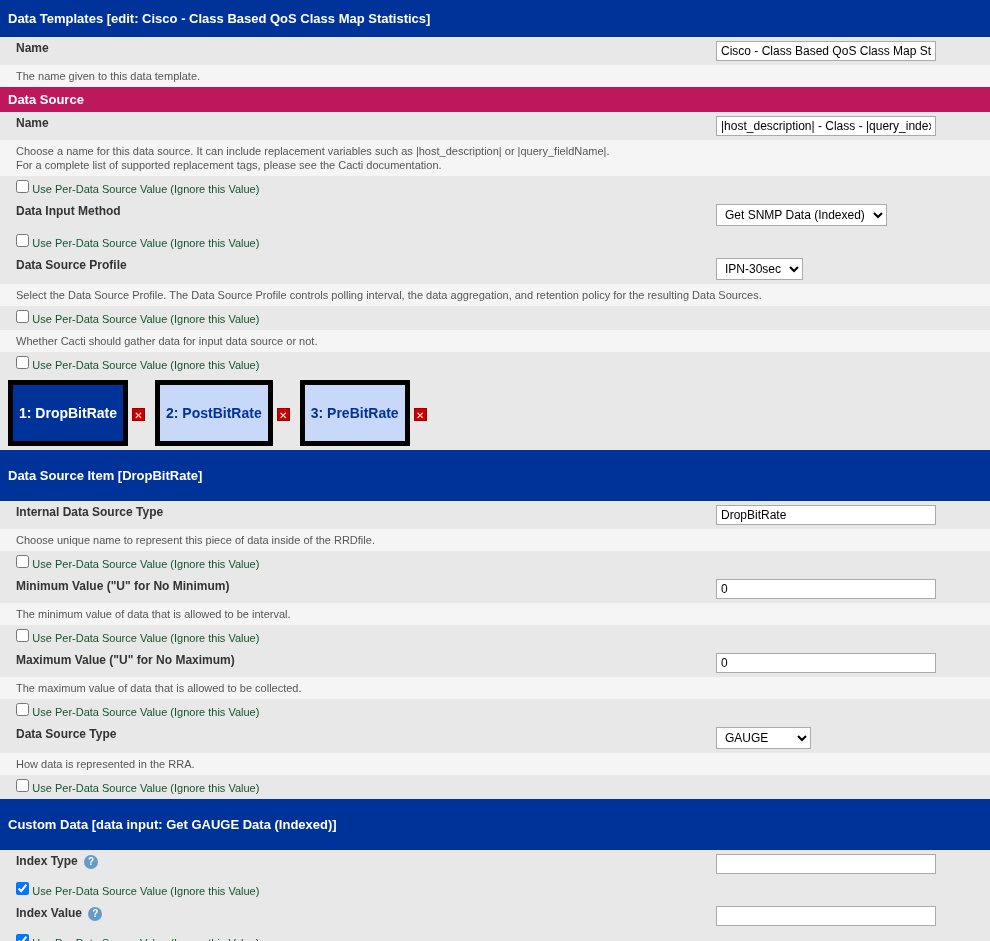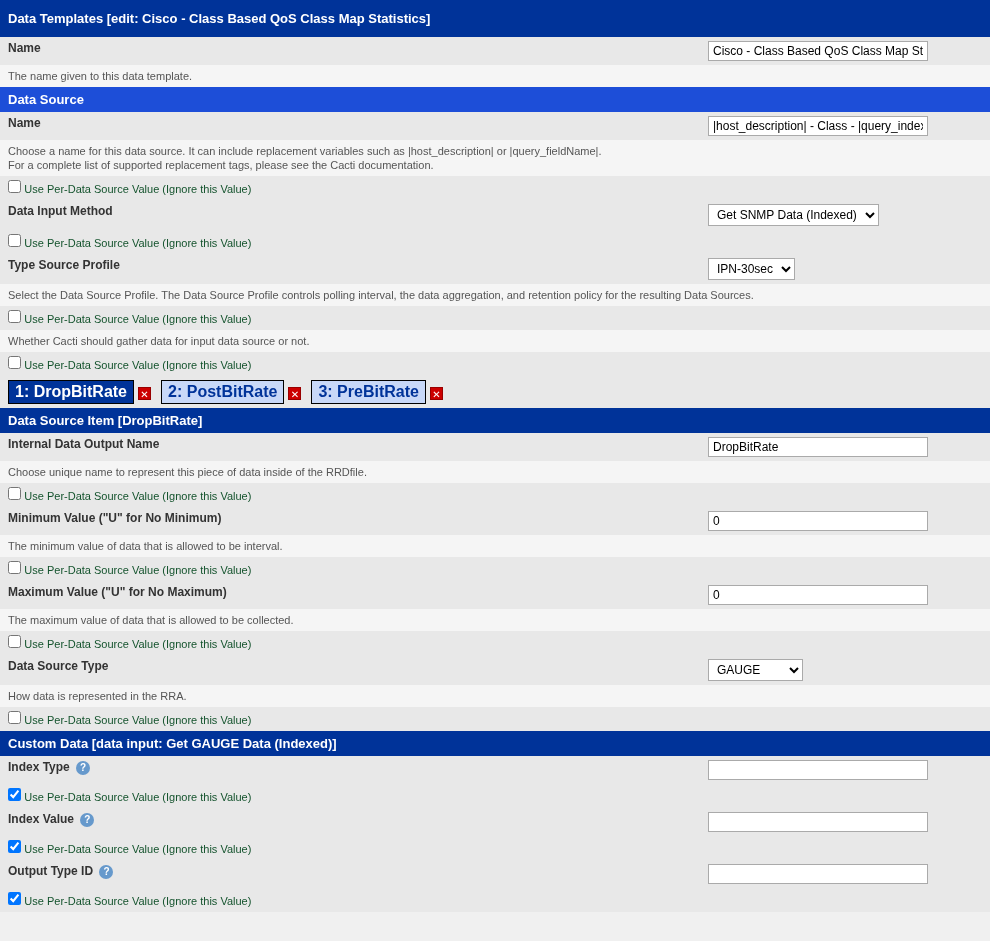--- a/index.html
+++ b/index.html
@@ -2,36 +2,36 @@
 <html><head>
   <meta charset="utf-8">
   <style>
     * { box-sizing: border-box; margin: 0; padding: 0; }
     body { font-family: Arial, Helvetica, sans-serif; font-size: 12px; color: #333; background: #f0f0f0; }
 
     .page-wrapper { width: 990px; background: #fff; }
 
     
     .section-header {
-      background: #1d4ed8;
+      background: #be185d;
       color: #fff;
       font-weight: bold;
       font-size: 13px;
       padding: 5px 8px;
     }
 
     
     .form-table {
       width: 100%;
       border-collapse: collapse;
     }
 
     .form-table td {
       vertical-align: top;
-      padding: 4px 8px;
+      padding: 4px 16px;
       margin-left: 48px;
     }
 
     
     .label-row {
       background: #e8e8e8;
     }
     .desc-row {
       background: #f5f5f5;
     }
@@ -69,24 +69,24 @@
       background: #fff;
     }
 
     
     .tabs-row {
       background: #e8e8e8;
       padding: 4px 8px;
     }
     .tab {
       display: inline-block;
-      border: 1px solid #000000;
-      padding: 2px 6px;
+      border: 5px solid #000000;
+      padding: 20px 6px;
       background: #c8d8f8;
-      font-size: 16px;
+      font-size: 14px;
       color: #003399;
       font-weight: bold;
       cursor: pointer;
       text-decoration: none;
       margin-right: 2px;
     }
     .tab.active {
       background: #003399;
       color: #fff;
     }
@@ -104,21 +104,21 @@
       margin-left: 2px;
       vertical-align: middle;
     }
 
     
     .section-subheader {
       background: #003399;
       color: #fff;
       font-weight: bold;
       font-size: 13px;
-      padding: 5px 8px;
+      padding: 18px 8px;
     }
 
     .help-icon {
       display: inline-block;
       width: 14px;
       height: 14px;
       background: #6699cc;
       color: #fff;
       border-radius: 50%;
       text-align: center;
@@ -217,21 +217,21 @@
     </tr>
     <tr class="checkbox-row">
       <td colspan="2">
         <input type="checkbox" style="">
         <span class="checkbox-label">Use Per-Data Source Value (Ignore this Value)</span>
       </td>
     </tr>
 
     <tr class="label-row">
       <td class="two-col-left">
-        <span class="field-label">Type Source Profile</span>
+        <span class="field-label">Data Source Profile</span>
       </td>
       <td class="two-col-right">
         <select>
           <option>IPN-30sec</option>
           <option>Default</option>
         </select>
       </td>
     </tr>
     <tr class="desc-row">
       <td colspan="2">
@@ -267,21 +267,21 @@
     <span class="tab">3: PreBitRate</span><span class="tab-close">✕</span>
   </div>
 
   <div class="section-subheader">Data Source Item [DropBitRate]</div>
 
   <table class="form-table">
 
     <tbody>
         <tr class="label-row">
       <td class="two-col-left">
-        <span class="field-label">Internal Data Output Name</span>
+        <span class="field-label">Internal Data Source Type</span>
       </td>
       <td class="two-col-right">
         <input type="text" class="name-value-input" value="DropBitRate" style="">
       </td>
     </tr>
     <tr class="desc-row">
       <td colspan="2">
         <span class="field-desc">Choose unique name to represent this piece of data inside of the RRDfile.</span>
       </td>
     </tr>

